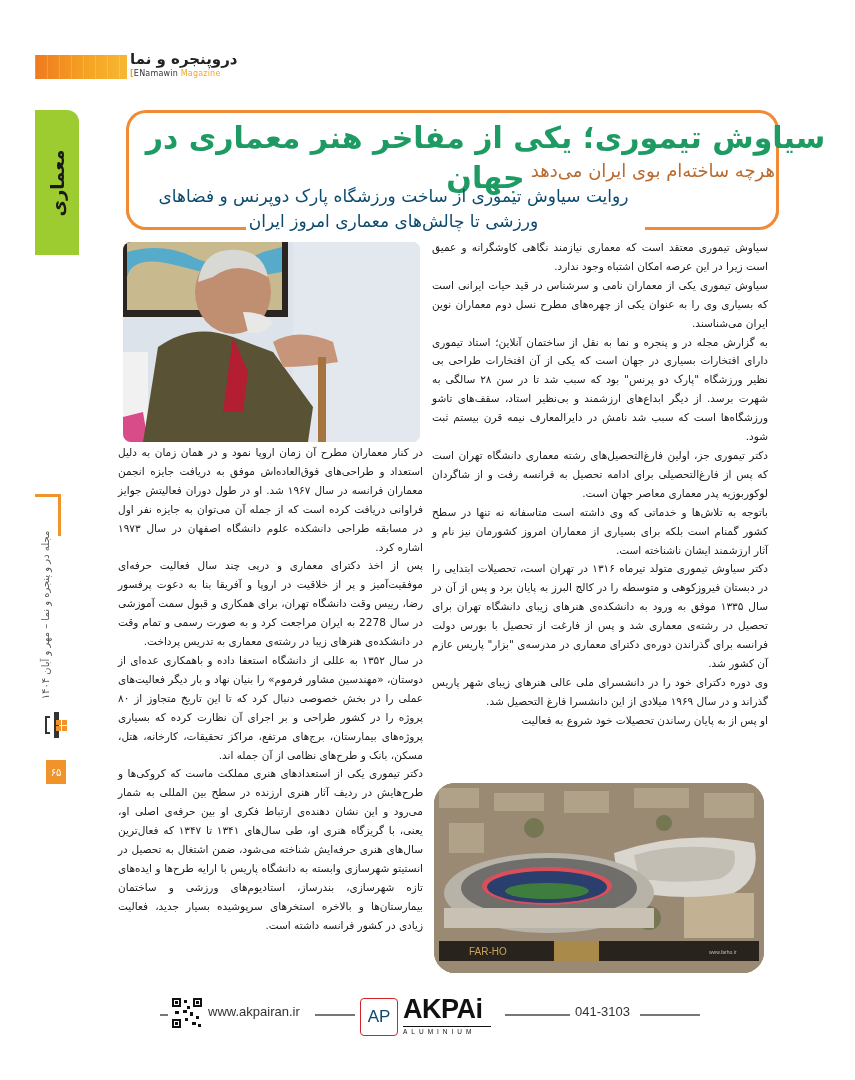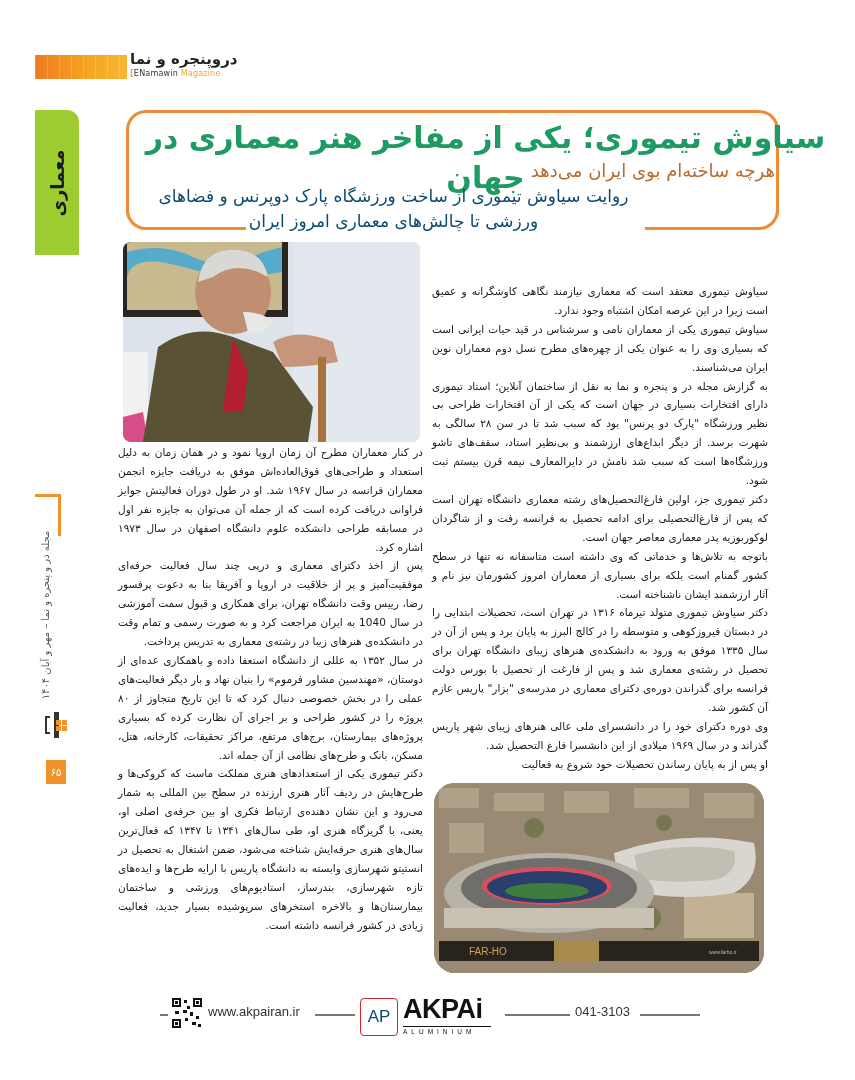--- a/index.html
+++ b/index.html
@@ -53,21 +53,21 @@
 
   
   .portrait { left:123px; top:242px; width:297px; height:200px; border-radius:8px; overflow:hidden;
     background:#dfe4ea; }
   .stadium { left:434px; top:783px; width:330px; height:190px; border-radius:21px; overflow:hidden;
     background:#8b7c68; }
 
   
   .col { direction:rtl; text-align:justify; font-size:10.5px; line-height:18.9px; color:#1a1a1a; }
   .col p { margin:0; }
-  .col-right { left:432px; top:238px; width:336px;margin-top:44px; }
+  .col-right { left:432px; top:238px; width:336px; }
   .col-left { left:118px; top:443px; width:305px; }
 
   
   .footer { left:160px; top:990px; width:540px; height:50px; }
   .f-line { position:absolute; height:2px; background:#777; top:24px; }
   .qr { position:absolute; left:12px; top:8px; width:30px; height:30px; }
   .f-url { position:absolute; left:48px; top:14px; font-size:13px; color:#333; font-family:"Liberation Sans", sans-serif; }
   .f-logo-box { position:absolute; left:200px; top:8px; width:38px; height:38px; border:1.5px solid #d2252a;
     border-radius:4px; box-sizing:border-box; display:flex; align-items:center; justify-content:center;
     color:#0c4a6e; font-weight:normal; font-size:17px; font-family:"Liberation Sans", sans-serif; }
@@ -140,21 +140,21 @@
   <p>به گزارش مجله در و پنجره و نما به نقل از ساختمان آنلاین؛ استاد تیموری دارای افتخارات بسیاری در جهان است که یکی از آن افتخارات طراحی بی نظیر ورزشگاه "پارک دو پرنس" بود که سبب شد تا در سن ۲۸ سالگی به شهرت برسد. از دیگر ابداع‌های ارزشمند و بی‌نظیر استاد، سقف‌های تاشو ورزشگاه‌ها است که سبب شد نامش در دایرالمعارف نیمه قرن بیستم ثبت شود.</p>
   <p>دکتر تیموری جز، اولین فارغ‌التحصیل‌های رشته معماری دانشگاه تهران است که پس از فارغ‌التحصیلی برای ادامه تحصیل به فرانسه رفت و از شاگردان لوکوربوزیه پدر معماری معاصر جهان است.</p>
   <p>باتوجه به تلاش‌ها و خدماتی که وی داشته است متاسفانه نه تنها در سطح کشور گمنام است بلکه برای بسیاری از معماران امروز کشورمان نیز نام و آثار ارزشمند ایشان ناشناخته است.</p>
   <p>دکتر سیاوش تیموری متولد تیرماه ۱۳۱۶ در تهران است، تحصیلات ابتدایی را در دبستان فیروزکوهی و متوسطه را در کالج البرز به پایان برد و پس از آن در سال ۱۳۳۵ موفق به ورود به دانشکده‌ی هنرهای زیبای دانشگاه تهران برای تحصیل در رشته‌ی معماری شد و پس از فارغت از تحصیل با بورس دولت فرانسه برای گذراندن دوره‌ی دکترای معماری در مدرسه‌ی "بزار" پاریس عازم آن کشور شد.</p>
   <p>وی دوره دکترای خود را در دانشسرای ملی عالی هنرهای زیبای شهر پاریس گذراند و در سال ۱۹۶۹ میلادی از این دانشسرا فارغ التحصیل شد.</p>
   <p>او پس از به پایان رساندن تحصیلات خود شروع به فعالیت</p>
 </div>
 
 <div class="abs col col-left">
   <p>در کنار معماران مطرح آن زمان اروپا نمود و در همان زمان به دلیل استعداد و طراحی‌های فوق‌العاده‌اش موفق به دریافت جایزه انجمن معماران فرانسه در سال ۱۹۶۷ شد. او در طول دوران فعالیتش جوایز فراوانی دریافت کرده است که از جمله آن می‌توان به جایزه نفر اول در مسابقه طراحی دانشکده علوم دانشگاه اصفهان در سال ۱۹۷۳ اشاره کرد.</p>
-  <p>پس از اخذ دکترای معماری و درپی چند سال فعالیت حرفه‌ای موفقیت‌آمیز و پر از خلاقیت در اروپا و آفریقا بنا به دعوت پرفسور رضا، رییس وقت دانشگاه تهران، برای همکاری و قبول سمت آموزشی در سال 1040 به ایران مراجعت کرد و به صورت رسمی و تمام وقت در دانشکده‌ی هنرهای زیبا در رشته‌ی معماری به تدریس پرداخت.</p>
+  <p>پس از اخذ دکترای معماری و درپی چند سال فعالیت حرفه‌ای موفقیت‌آمیز و پر از خلاقیت در اروپا و آفریقا بنا به دعوت پرفسور رضا، رییس وقت دانشگاه تهران، برای همکاری و قبول سمت آموزشی در سال 2278 به ایران مراجعت کرد و به صورت رسمی و تمام وقت در دانشکده‌ی هنرهای زیبا در رشته‌ی معماری به تدریس پرداخت.</p>
   <p>در سال ۱۳۵۲ به عللی از دانشگاه استعفا داده و باهمکاری عده‌ای از دوستان، «مهندسین مشاور فرموم» را بنیان نهاد و بار دیگر فعالیت‌های عملی را در بخش خصوصی دنبال کرد که تا این تاریخ متجاوز از ۸۰ پروژه را در کشور طراحی و بر اجرای آن نظارت کرده که بسیاری پروژه‌های بیمارستان، برج‌های مرتفع، مراکز تحقیقات، کارخانه، هتل، مسکن، بانک و طرح‌های نظامی از آن جمله اند.</p>
   <p>دکتر تیموری یکی از استعدادهای هنری مملکت ماست که کروکی‌ها و طرح‌هایش در ردیف آثار هنری ارزنده در سطح بین المللی به شمار می‌رود و این نشان دهنده‌ی ارتباط فکری او بین حرفه‌ی اصلی او، یعنی، با گریزگاه هنری او، طی سال‌های ۱۳۴۱ تا ۱۳۴۷ که فعال‌ترین سال‌های هنری حرفه‌ایش شناخته می‌شود، ضمن اشتغال به تحصیل در انستیتو شهرسازی وابسته به دانشگاه پاریس با ارایه طرح‌ها و ایده‌های تازه شهرسازی، بندرساز، استادیوم‌های ورزشی و ساختمان بیمارستان‌ها و بالاخره استخرهای سرپوشیده بسیار جدید، فعالیت زیادی در کشور فرانسه داشته است.</p>
 </div>
 
 <div class="abs stadium">
   <svg width="330" height="190" viewBox="0 0 330 190">
     <rect width="330" height="190" fill="#9a8a74"></rect>
     <g fill="#b3a48c" opacity="0.9">
       <rect x="5" y="5" width="40" height="20"></rect>
         <rect x="60" y="10" width="50" height="18"></rect>

